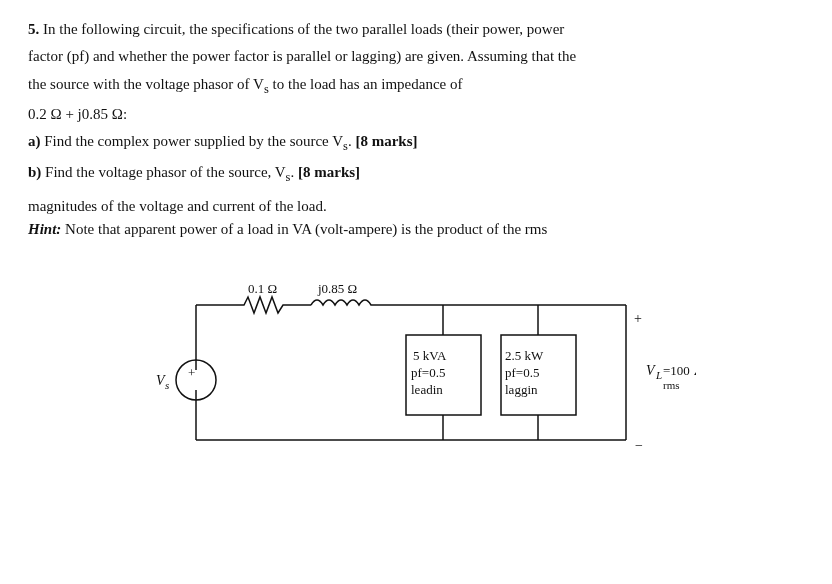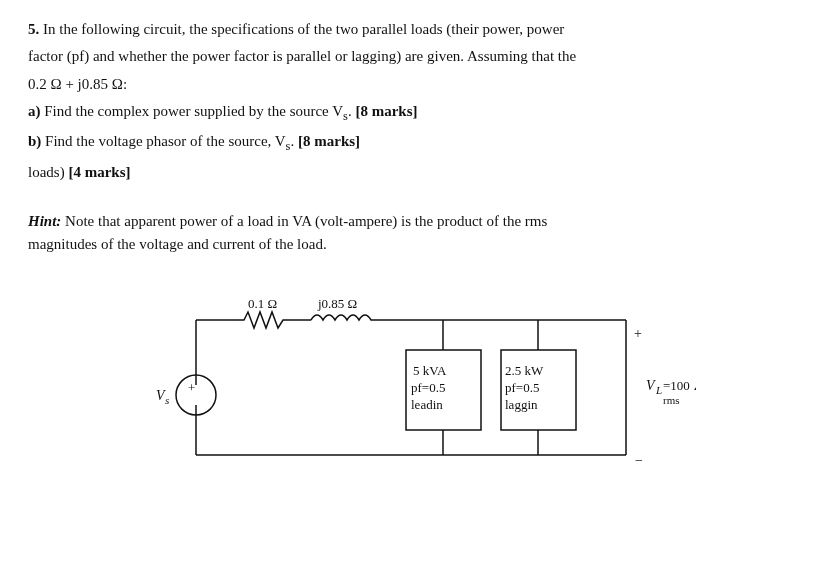--- a/index.html
+++ b/index.html
@@ -7,21 +7,21 @@
       background: #fff;
       font-family: "Times New Roman", Times, serif;
       font-size: 15px;
       color: #111;
       width: 832px;
       min-height: 584px;
       padding: 18px 28px 18px 28px;
     }
     .problem-text {
       line-height: 1.55;
-      margin-bottom: 26px;
+      margin-bottom: 8px;
     }
     .problem-text p {
       margin-bottom: 4px;
     }
     .bold { font-weight: bold; }
     .italic { font-style: italic; }
     .hint-section {
       margin-bottom: 14px;
       line-height: 1.55;
     }
@@ -43,32 +43,32 @@
 </head>
 <body>
 
 <div>
   <div class="problem-text">
     <p>
       <span class="bold">5.</span>
       <span> In the following circuit, the specifications of the two parallel loads (their power, power</span>
     </p>
     <p>factor (pf) and whether the power factor is parallel or lagging) are given. Assuming that the</p>
+    <p>the source with the voltage phasor of V<sub>s</sub> to the load has an impedance of</p>
     <p>0.2 Ω + j0.85 Ω:</p>
     <p><span class="bold">a)</span> Find the complex power supplied by the source V<sub>s</sub>. <span class="bold">[8 marks]</span></p>
     <p><span class="bold">b)</span> Find the voltage phasor of the source, V<sub>s</sub>. <span class="bold">[8 marks]</span></p>
-    <p>loads) <span class="bold">[4 marks]</span></p>
   </div>
 
   <div class="hint-section">
+    <p>magnitudes of the voltage and current of the load.</p>
     <p>
       <span class="bold italic">Hint:</span>
       <span> Note that apparent power of a load in VA (volt-ampere) is the product of the rms</span>
     </p>
-    <p>magnitudes of the voltage and current of the load.</p>
   </div>
 
   <div class="circuit-area">
     <div class="circuit-container">
       <svg class="circuit" viewBox="0 0 560 230">
 
         <line x1="60" y1="50" x2="100" y2="50" stroke="#111" stroke-width="1.5"></line>
 
         <polyline points="100,50 108,50 112,42 118,58 124,42 130,58 136,42 142,58 147,50 155,50" fill="none" stroke="#111" stroke-width="1.5"></polyline>
 

